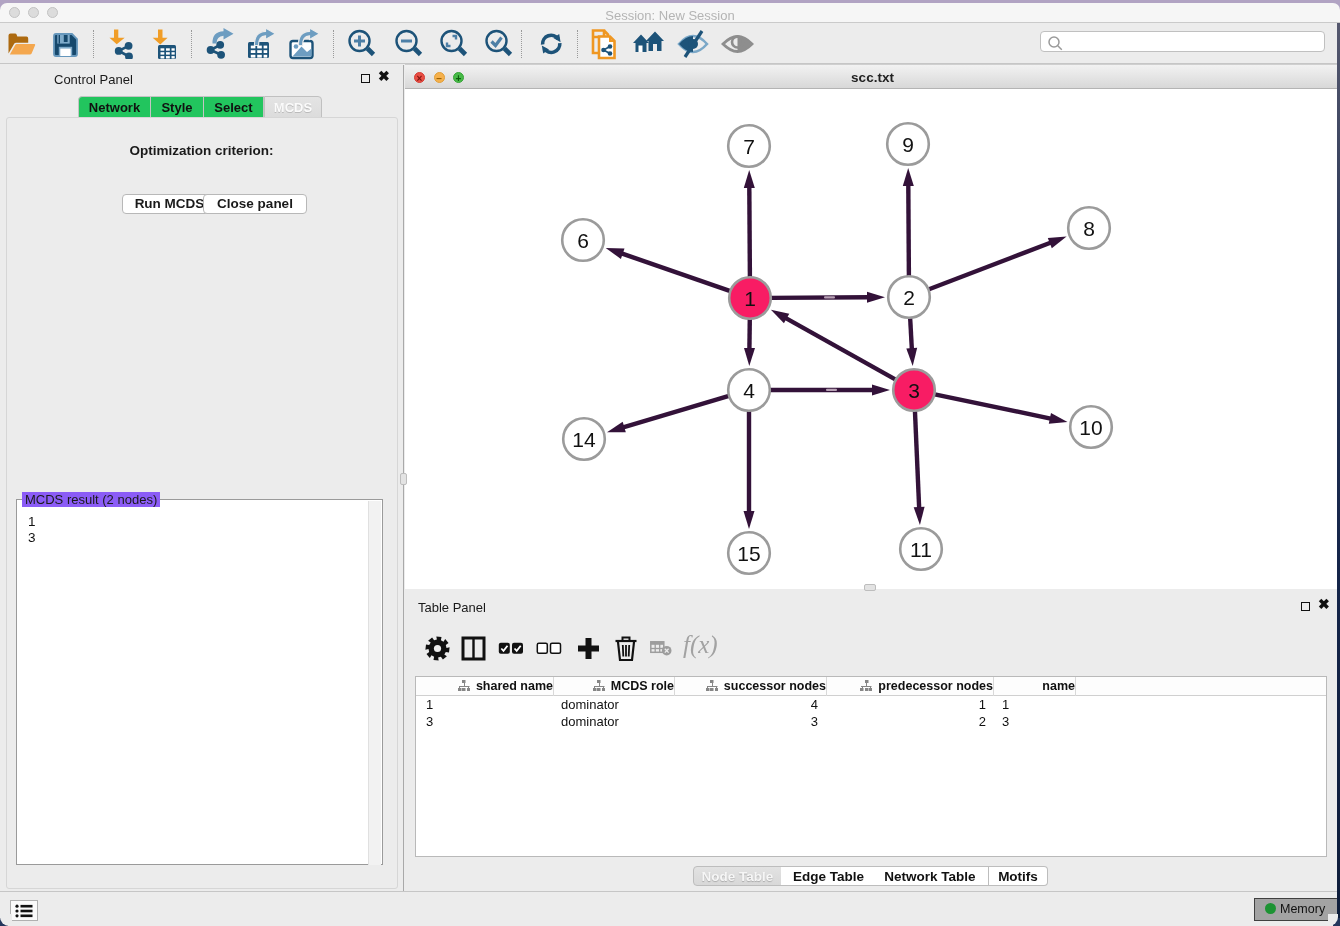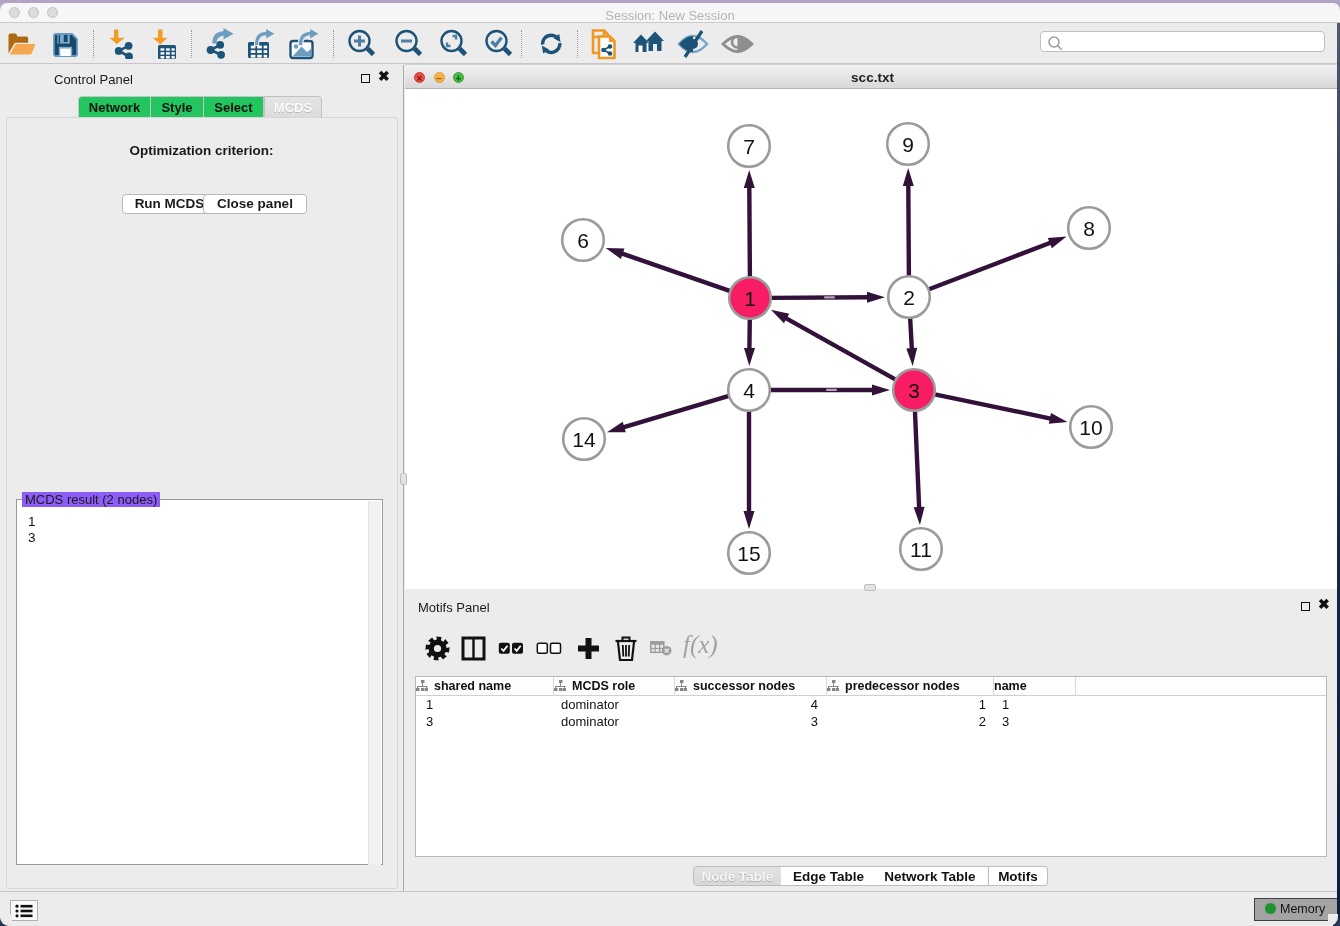--- a/index.html
+++ b/index.html
@@ -33,21 +33,21 @@
 #netwin { left:405px; top:64px; width:935px; height:525px; background:#fff; }
 #net-titlebar { position:absolute; left:0; top:0; width:935px; height:25px; background:linear-gradient(#f2f2f2,#d8d8d8); border-top:1px solid #cfcfcf; border-bottom:1px solid #b4b4b4; }
 #net-title { position:absolute; top:5px; width:100%; text-align:center; font-size:13.5px; font-weight:bold; color:#222; }
 .mac { position:absolute; top:7px; width:11px; height:11px; border-radius:50%; font-size:10px; line-height:12px; text-align:center; font-weight:bold; }
 
 #tpanel { left:405px; top:592px; width:935px; height:299px; background:#ececec; }
 #tp-title { position:absolute; left:13px; top:8px; font-size:13px; color:#1a1a1a; }
 #tp-toolbar { position:absolute; left:0; top:30px; width:935px; height:40px; }
 #tp-table { position:absolute; left:10px; top:84px; width:912px; height:181px; background:#fff; border:1px solid #b9b9b9; }
 #tp-header { position:absolute; left:0; top:0; width:910px; height:19px; background:#fdfdfd; border-bottom:1px solid #d0d0d0; }
-.th { position:absolute; top:0; height:19px; border-right:1px solid #d9d9d9; font-size:12.5px; font-weight:bold; color:#111; text-align:left; line-height:19px; }
+.th { position:absolute; top:0; height:19px; border-right:1px solid #d9d9d9; font-size:12.5px; font-weight:bold; color:#111; text-align:right; line-height:19px; }
 .td { position:absolute; font-size:13px; color:#111; height:17px; line-height:17px; }
 .tpi { position:absolute; top:14px; }
 .thico { display:inline-block; width:12px; height:11px; margin-right:6px; vertical-align:-1px;
   background:
     linear-gradient(#868686,#868686) 0px 8px/3.5px 3px no-repeat,
     linear-gradient(#868686,#868686) 4.5px 8px/3.5px 3px no-repeat,
     linear-gradient(#868686,#868686) 9px 8px/3.5px 3px no-repeat,
     linear-gradient(#868686,#868686) 4.5px 0px/3.5px 3px no-repeat,
     linear-gradient(#868686,#868686) 1px 6px/10.5px 1.2px no-repeat,
     linear-gradient(#868686,#868686) 5.8px 3px/1.2px 4px no-repeat,
@@ -294,21 +294,21 @@
 <text x="344" y="308.5" text-anchor="middle" font-size="21" fill="#111">4</text>
 <text x="509" y="308.5" text-anchor="middle" font-size="21" fill="#111">3</text>
 <text x="179" y="357.5" text-anchor="middle" font-size="21" fill="#111">14</text>
 <text x="686" y="345.5" text-anchor="middle" font-size="21" fill="#111">10</text>
 <text x="344" y="471.5" text-anchor="middle" font-size="21" fill="#111">15</text>
 <text x="516" y="467.5" text-anchor="middle" font-size="21" fill="#111">11</text>
 
   </svg>
 </div>
 <div class="abs" id="tpanel">
-  <div id="tp-title">Motifs Panel</div>
+  <div id="tp-title">Table Panel</div>
   <div class="wbtn-sq" style="left:896px;top:10px"></div>
   <div class="wbtn-x" style="left:913px;top:4px">✖</div>
   <div id="tp-toolbar">
     <svg class="tpi" style="left:20px" width="25" height="25" viewBox="0 0 25 25">
       <path fill="#111" d="M24.6 11.3 L24.0 16.5 L20.8 15.9 L19.3 18.5 L21.9 20.2 L17.9 23.5 L15.9 20.8 L13.1 21.5 L13.7 24.6 L8.5 24.0 L9.1 20.8 L6.5 19.3 L4.8 21.9 L1.5 17.9 L4.2 15.9 L3.5 13.1 L0.4 13.7 L1.0 8.5 L4.2 9.1 L5.7 6.5 L3.1 4.8 L7.1 1.5 L9.1 4.2 L11.9 3.5 L11.3 0.4 L16.5 1.0 L15.9 4.2 L18.5 5.7 L20.2 3.1 L23.5 7.1 L20.8 9.1 L21.5 11.9 Z"></path>
       <circle cx="12.5" cy="12.5" r="3.6" fill="#ececec"></circle>
     </svg>
     <svg class="tpi" style="left:56px" width="25" height="25" viewBox="0 0 25 25">
       <rect x="2" y="2" width="21" height="21" fill="none" stroke="#111" stroke-width="3"></rect>
       <line x1="12.5" y1="2" x2="12.5" y2="23" stroke="#111" stroke-width="2.4"></line>

